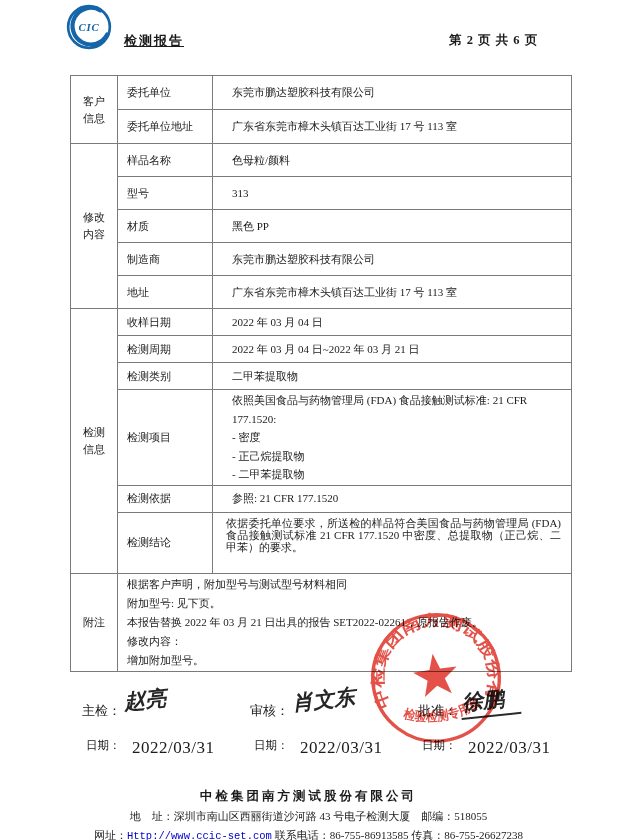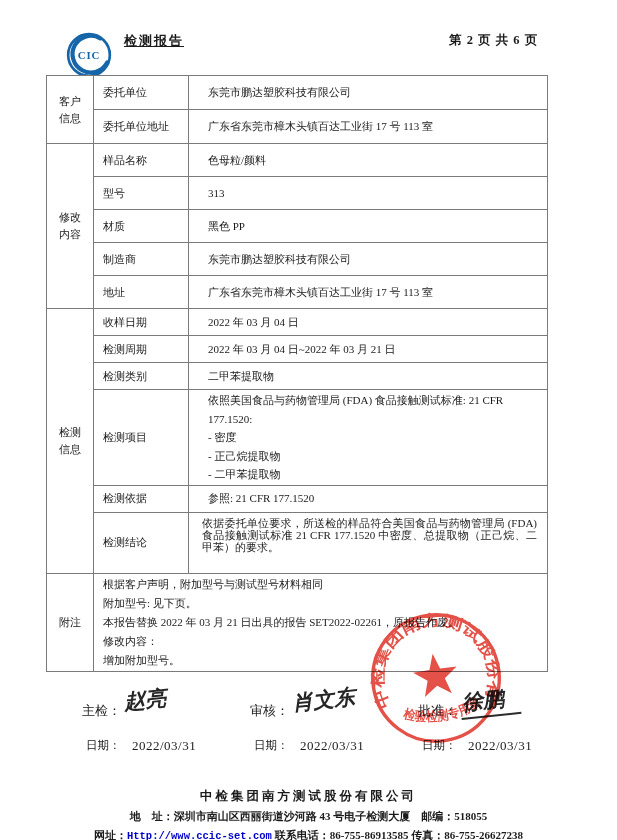--- a/index.html
+++ b/index.html
@@ -1,26 +1,26 @@
 <!DOCTYPE html>
 <html><head>
 <meta charset="utf-8">
 <style>
   html,body{margin:0;padding:0;background:#e8e8e8;}
   .page{position:relative;width:617px;height:840px;background:#ffffff;margin:0 auto;
         font-family:"Liberation Serif","DejaVu Serif",serif;color:#1b1b1b;overflow:hidden;}
 
   
-  .hdr-logo{position:absolute;left:60px;top:30px;}
+  .hdr-logo{position:absolute;left:60px;top:2px;font-style:italic;}
   .hdr-title{position:absolute;left:124px;top:32px;font-size:13px;font-weight:bold;letter-spacing:2px;text-decoration:underline;}
   .hdr-no{position:absolute;left:236px;top:32px;font-size:12.5px;font-weight:bold;}
   .hdr-page{position:absolute;left:449px;top:32px;font-size:12.5px;font-weight:bold;letter-spacing:1px;}
 
   
-  table.report{position:absolute;left:46px;top:75px;border-collapse:collapse;table-layout:fixed;width:501px;}
+  table.report{position:absolute;left:70px;top:75px;border-collapse:collapse;table-layout:fixed;width:501px;}
   table.report td{border:1px solid #7a7a7a;font-size:11px;vertical-align:middle;background:#fff;}
   td.group{text-align:center;}
   .group-inner{width:26px;margin:0 auto;line-height:17px;}
   td.flabel{padding-left:9px;}
   td.fvalue{padding-left:19px;padding-right:8px;}
   tr.h34{height:34px}tr.h33{height:33px}tr.h27{height:27px}
   tr.hitems{height:94px}tr.hconcl{height:54px}tr.hnotes{height:94px}
   .vlines div{line-height:18.5px;}
   .concl{line-height:12px;text-align:justify;padding:4px 10px 20px 13px;}
   td.notes-cell{padding-left:9px;vertical-align:middle;}
@@ -32,26 +32,26 @@
 
   
   .sig-grid{position:absolute;left:66px;top:690px;width:500px;display:grid;
             grid-template-columns:168px 168px 164px;}
   .sig-col{position:relative;height:70px;}
   .sig-role{position:absolute;left:16px;top:12px;font-size:13px;}
   .sig-name{position:absolute;left:58px;top:-4px;font-size:21px;font-weight:bold;font-style:italic;
             transform:rotate(-6deg);white-space:nowrap;color:#262626;}
   .sig-name.u{border-bottom:2px solid #2b2b2b;padding:0 16px 1px 2px;}
   .sig-date-label{position:absolute;left:20px;top:48px;font-size:11.5px;}
-  .sig-date{position:absolute;left:66px;top:48px;font-size:13px;letter-spacing:.5px;text-align:center;}
+  .sig-date{position:absolute;left:66px;top:48px;font-size:17px;letter-spacing:.5px;text-align:center;}
 
   
   .footer{position:absolute;left:0;top:788px;width:617px;text-align:center;}
   .footer-company{font-size:12.5px;font-weight:bold;letter-spacing:3px;}
-  .footer-line{font-size:11px;margin-top:4px;font-weight:bold;}
+  .footer-line{font-size:11px;margin-top:4px;}
   .footer-link{color:#0000cc;text-decoration:underline;font-family:"Liberation Mono","DejaVu Sans Mono",monospace;font-size:10.5px;}
 </style>
 </head>
 <body>
 
 <div class="page">
 
   <div class="hdr-logo">
     <svg width="58" height="50" viewBox="0 0 60 60">
       <path d="M30 5 A25 25 0 1 0 55 30" fill="none" stroke="#1565a8" stroke-width="3.2"></path>

